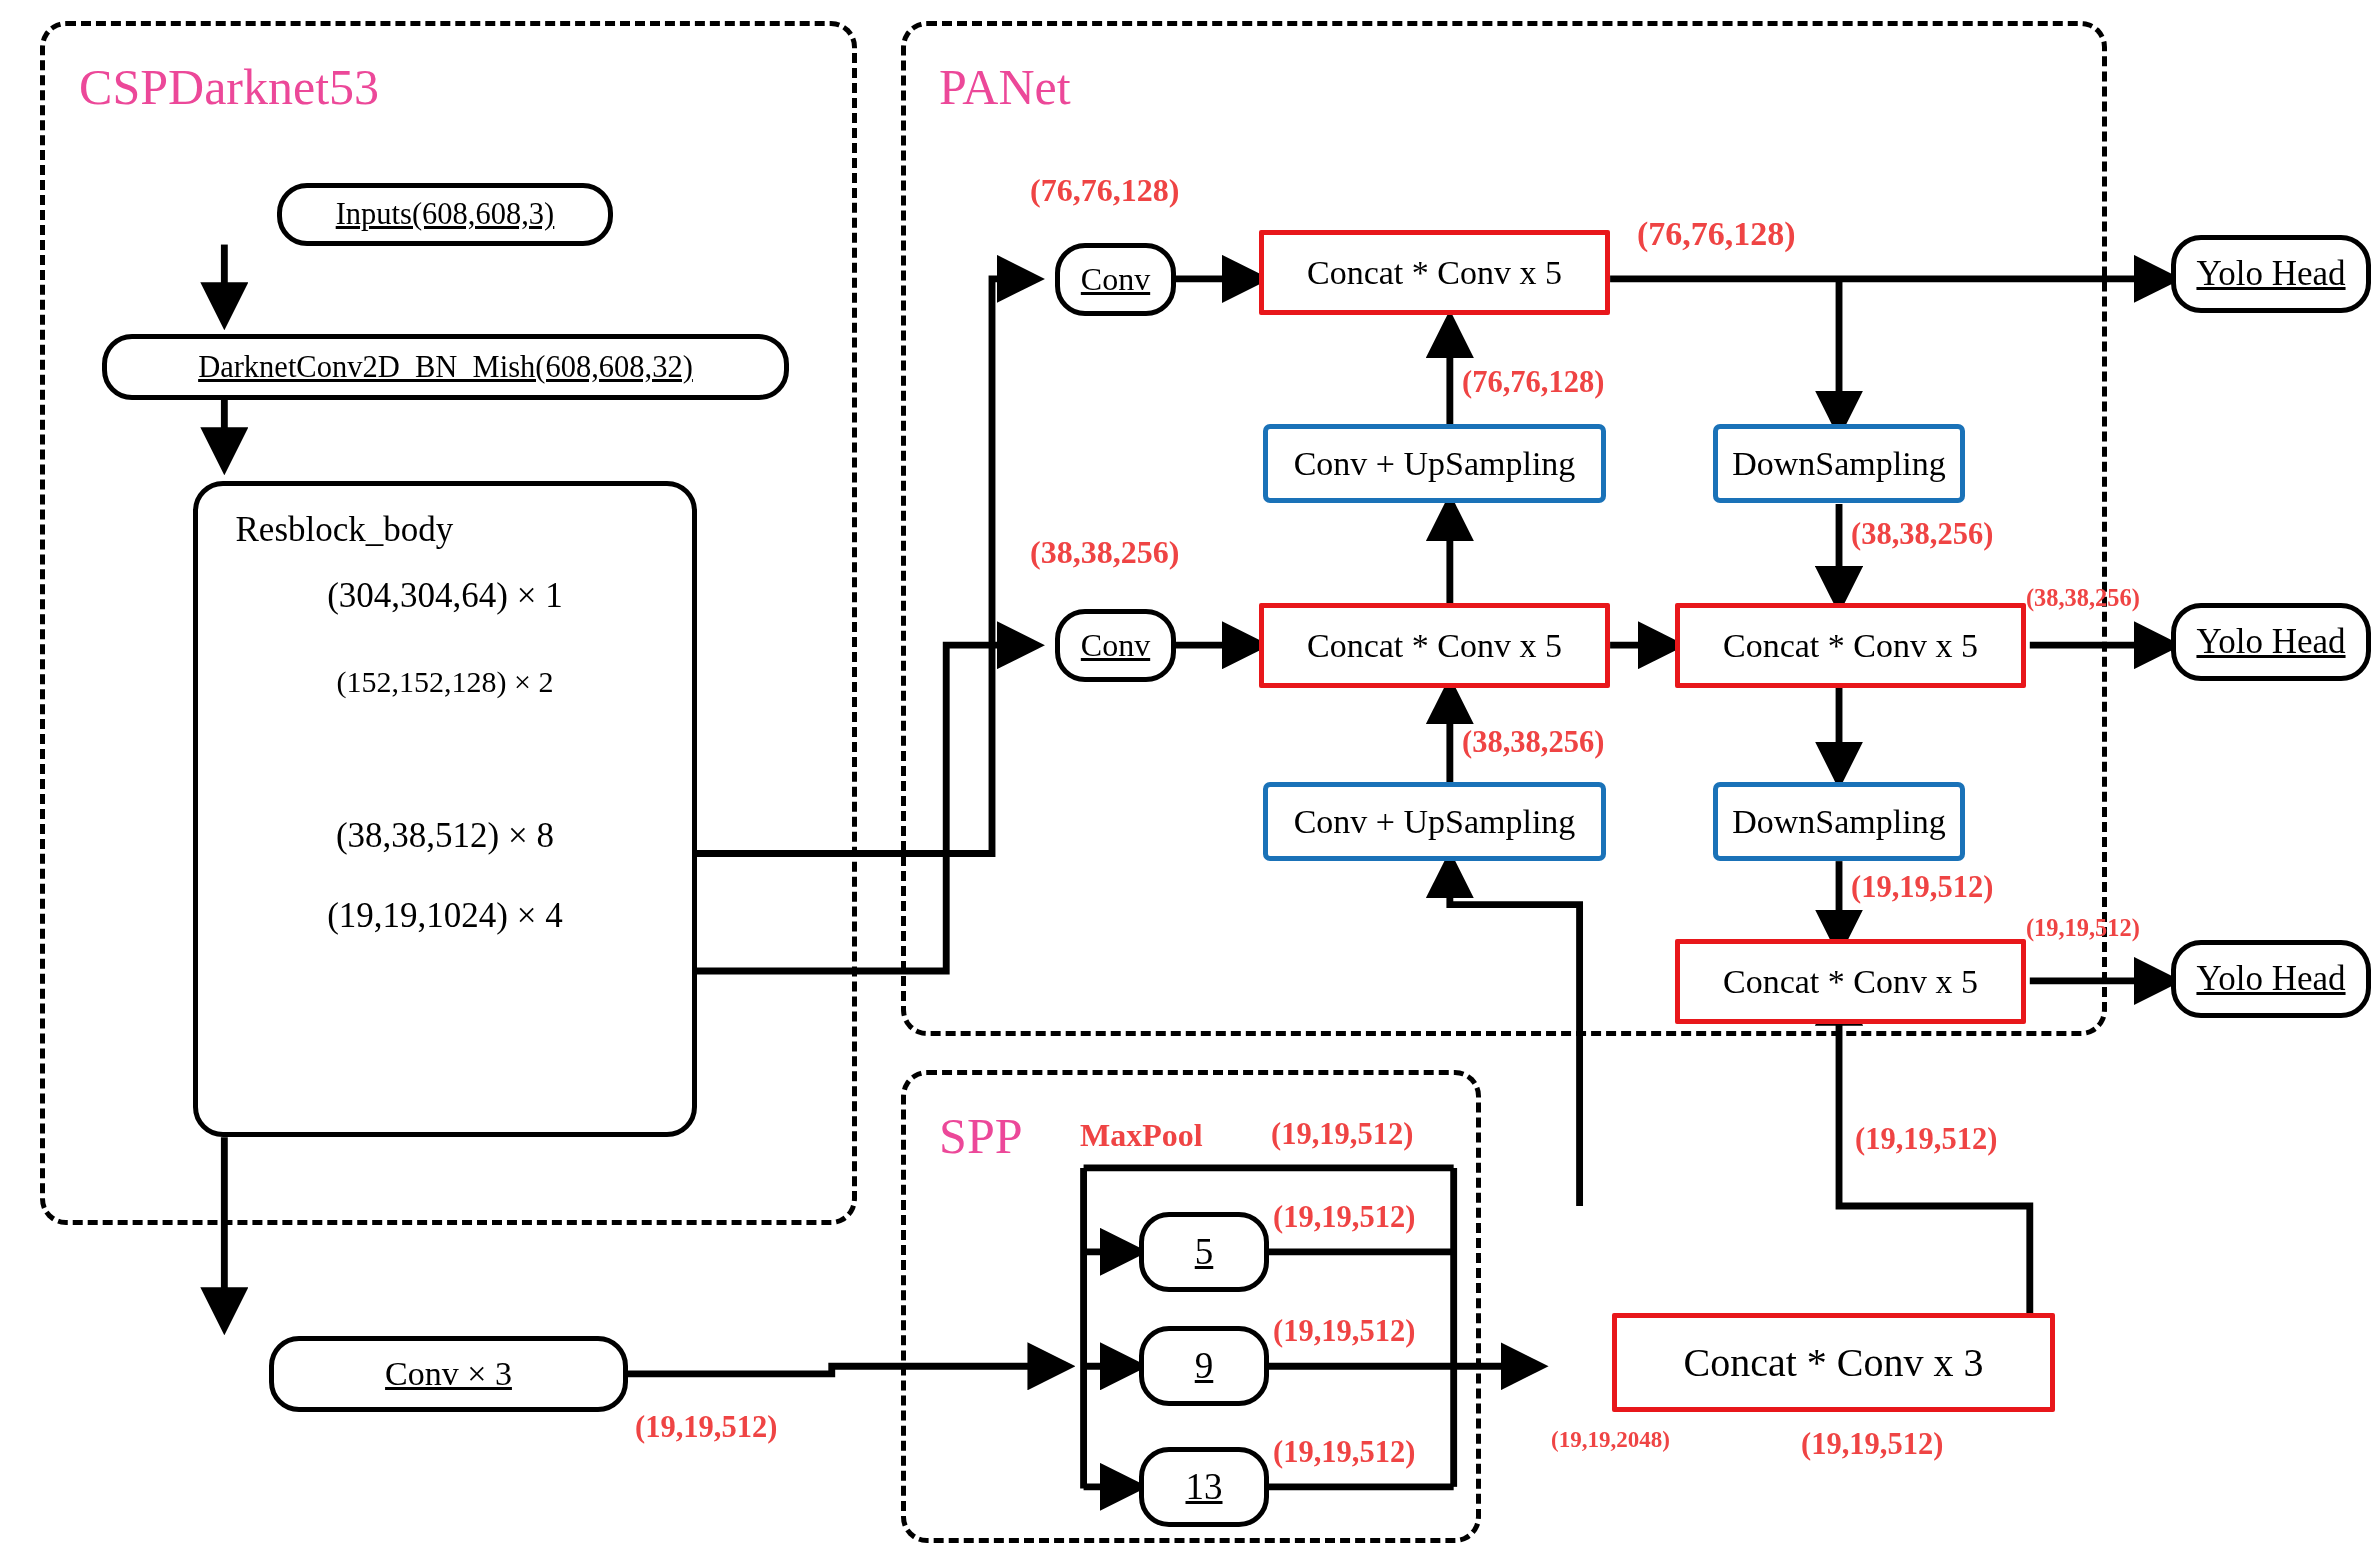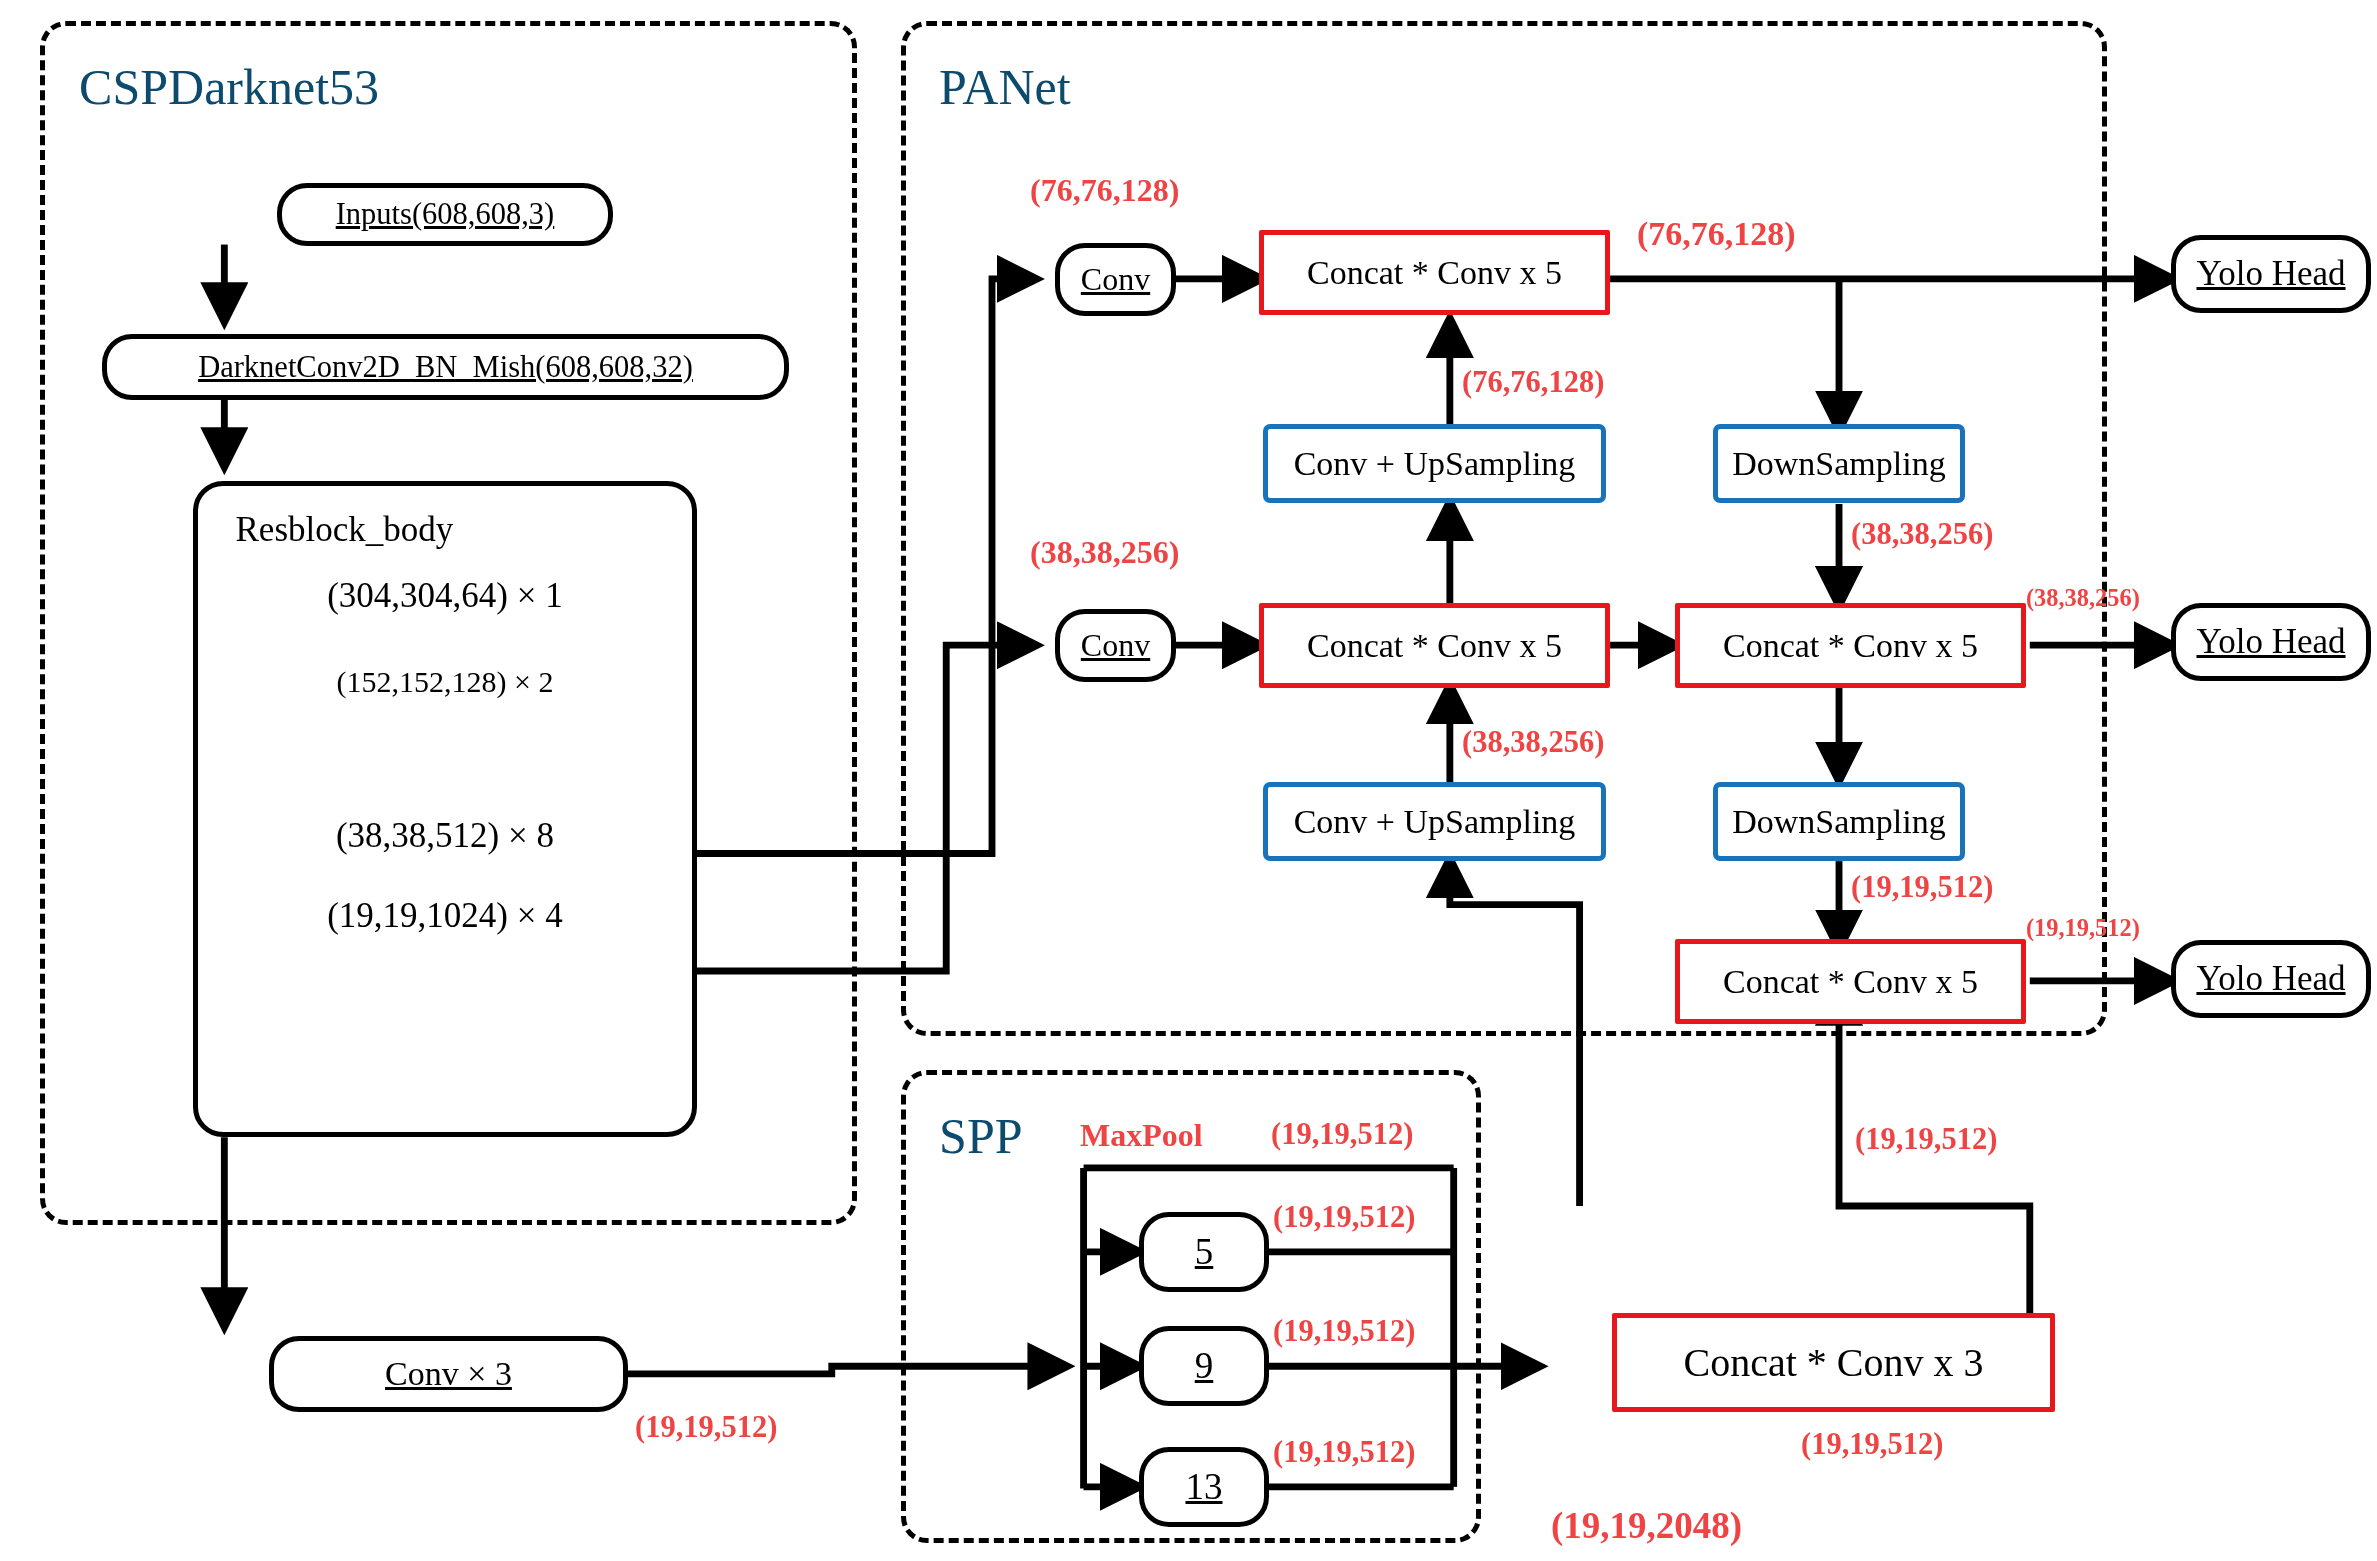--- a/index.html
+++ b/index.html
@@ -9,21 +9,21 @@
 
   .node{position:absolute;box-sizing:border-box;display:flex;align-items:center;
         justify-content:center;background:#ffffff;text-align:center;
         font-family:"Liberation Serif","DejaVu Serif",serif;color:#000;
         line-height:1.05;z-index:5;}
   .blk{border:5.3px solid #000;border-radius:30px;text-decoration:underline;}
   .red{border:5.3px solid #e8171b;border-radius:2px;}
   .blue{border:5.3px solid #1a72b8;border-radius:7px;}
   .grp{position:absolute;box-sizing:border-box;border:5.3px dashed #000;
        border-radius:26px;background:transparent;z-index:1;}
-  .grplabel{position:absolute;z-index:6;color:#0c4a6e;background:#fff;
+  .grplabel{position:absolute;z-index:6;color:#ec4899;background:#fff;
             font-family:"Liberation Serif","DejaVu Serif",serif;}
   .dim{position:absolute;z-index:6;color:#ef4444;white-space:nowrap;
        font-family:"Liberation Serif","DejaVu Serif",serif;font-weight:bold;}
   .resrow{position:absolute;z-index:6;width:100%;text-align:center;white-space:nowrap;}
   .resblk-title{position:absolute;z-index:6;}
 </style>
 </head>
 <body>
 
 <div id="stage">
@@ -139,21 +139,21 @@
   <div class="dim" style="left:1273px;top:1314px;font-size:30.5px;">(19,19,512)</div>
 
   <div class="node blk" style="left:1139px;top:1447px;width:130px;height:80px;font-size:37px;">
     <span>13</span>
   </div>
   <div class="dim" style="left:1273px;top:1435px;font-size:30.5px;">(19,19,512)</div>
 
   <div class="node red" style="left:1612px;top:1313px;width:443px;height:99px;font-size:40px;">
     <span>Concat * Conv x 3</span>
   </div>
-  <div class="dim" style="left:1551px;top:1504px;font-size:37px;">(19,19,2048)</div>
+  <div class="dim" style="left:1551px;top:1427px;font-size:23px;">(19,19,2048)</div>
   <div class="dim" style="left:1801px;top:1427px;font-size:30.5px;">(19,19,512)</div>
 
   <div class="dim" style="left:1030px;top:172px;font-size:32px;">(76,76,128)</div>
   <div class="node blk" style="left:1055px;top:243px;width:121px;height:73px;font-size:32px;">
     <span>Conv</span>
   </div>
 
   <div class="node red" style="left:1259px;top:230px;width:351px;height:85px;font-size:34px;">
     <span>Concat * Conv x 5</span>
   </div>

